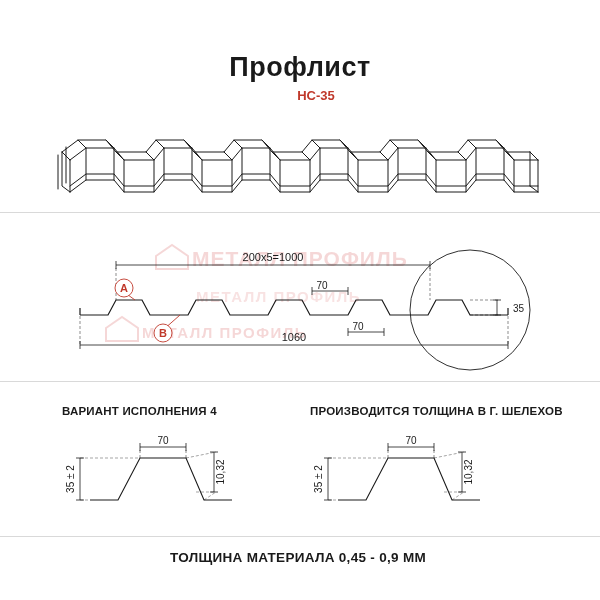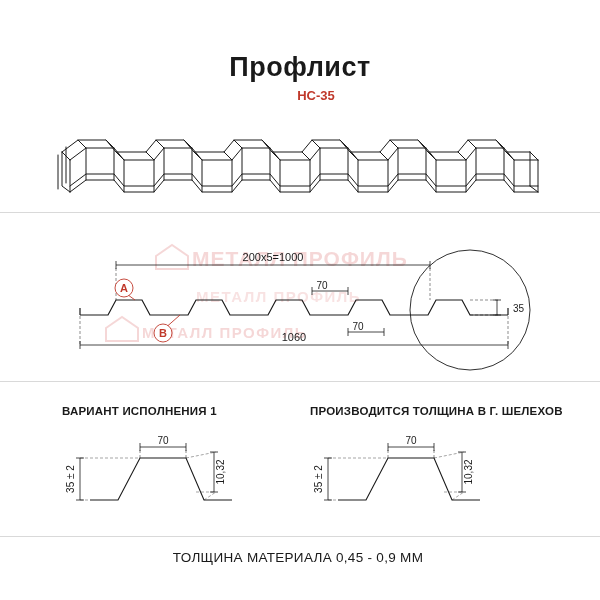--- a/index.html
+++ b/index.html
@@ -67,21 +67,21 @@
   .variant1-label { top: 404px; left: 62px; }
   .variant2-label { top: 404px; left: 310px; }
 
   .footer {
     position: absolute;
     top: 550px;
     left: 0;
     width: 596px;
     text-align: center;
     font-size: 13.5px;
-    font-weight: normal;
+    font-weight: bold;
     letter-spacing: 0.3px;
   }
 
   
   .watermark {
     position: absolute;
     top: 236px;
     left: 96px;
     width: 420px;
     height: 145px;
@@ -266,21 +266,21 @@
     <text class="dim" x="273" y="261" text-anchor="middle">200х5=1000</text>
     <text class="dim" x="294" y="341" text-anchor="middle">1060</text>
     <text class="dim-sm" x="322" y="289" text-anchor="middle">70</text>
     <text class="dim-sm" x="358" y="330" text-anchor="middle">70</text>
     <text class="dim-sm" x="513" y="312">35</text>
     <text class="callout" x="124" y="292" text-anchor="middle">A</text>
     <text class="callout" x="163" y="337" text-anchor="middle">B</text>
   </svg>
 
   <div class="variant-label variant1-label">
-    <div>ВАРИАНТ ИСПОЛНЕНИЯ 1</div>
+    <div>ВАРИАНТ ИСПОЛНЕНИЯ 4</div>
   </div>
   <div class="variant-label variant2-label">
     <div>ПРОИЗВОДИТСЯ ТОЛЩИНА В Г. ШЕЛЕХОВ</div>
   </div>
 
   <svg class="svg-layer" width="600" height="600">
 
     <g fill="none" stroke="#1a1a1a" stroke-width="1.1" stroke-linejoin="miter" stroke-linecap="butt">
       <path d="M90,500 L118,500 L140,458 L186,458 L204,500 L232,500"></path>
     </g>

